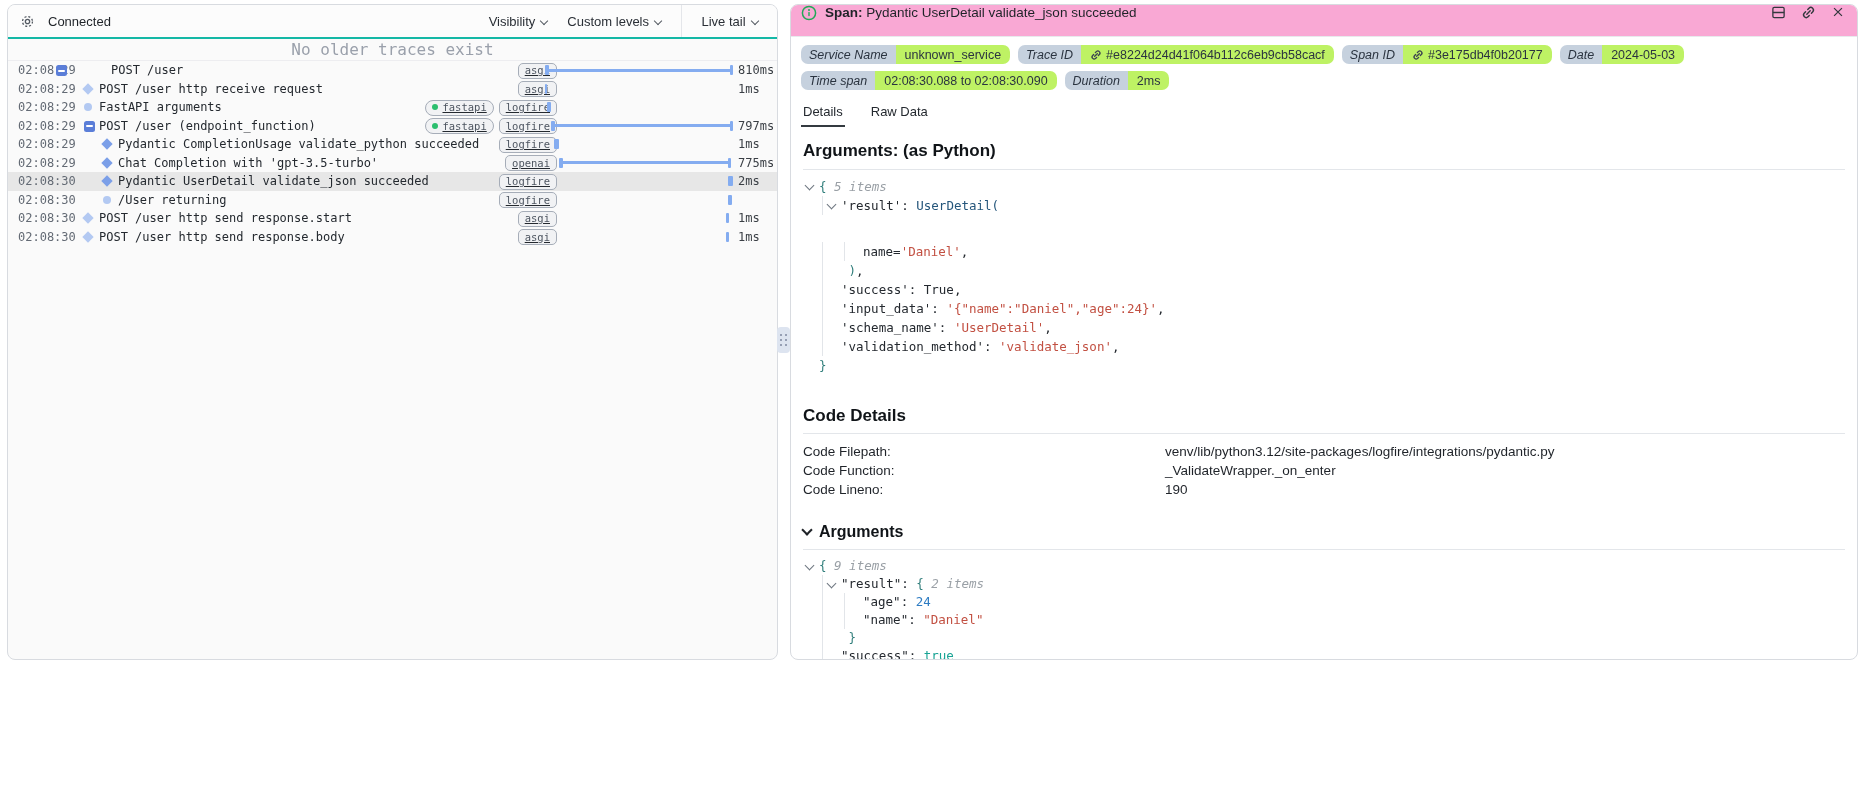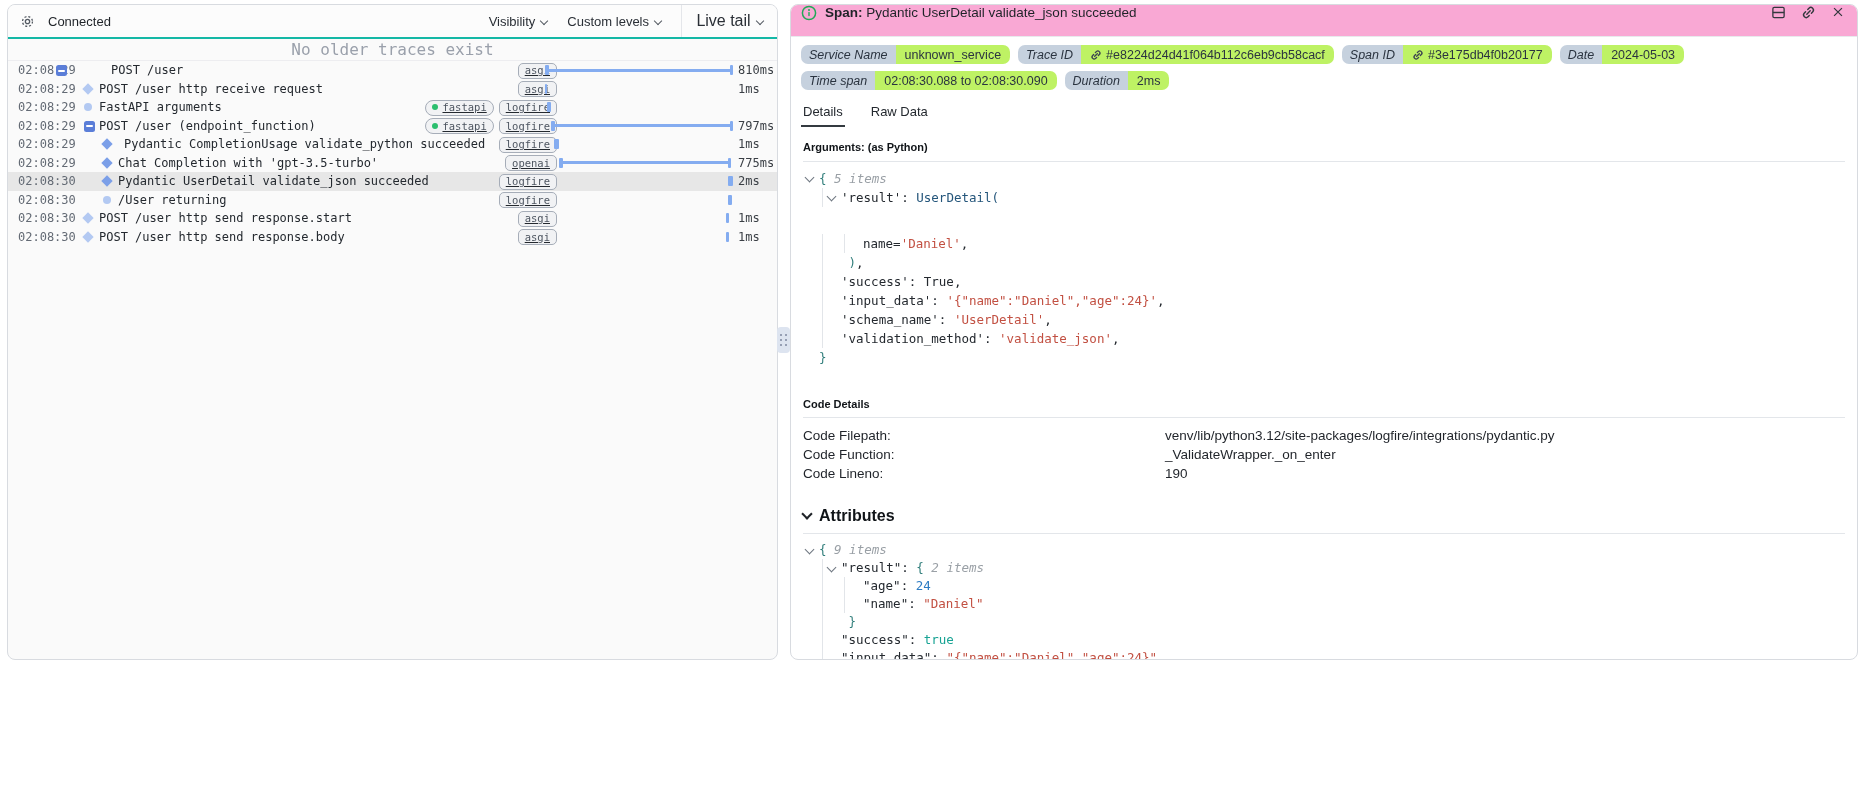--- a/index.html
+++ b/index.html
@@ -9,21 +9,21 @@
   #left-panel  { left:7px;  width:771px; }
   #right-panel { left:790px; width:1068px; background:#fff; }
 
   
   .lp-header { height:34px; background:#fcfcfc; border-bottom:2px solid #14b8a6; display:flex; align-items:center; }
   .lp-header .status { font-size:13px; color:#1f2328; margin-left:13px; }
   .gear { margin-left:12px; display:flex; }
   .lp-spacer { flex:1; }
   .dd { font-size:13px; color:#2a2f36; margin-right:20px; cursor:pointer; white-space:nowrap; }
   .chev { display:inline-block; width:6px; height:6px; border-right:1.4px solid #555b63; border-bottom:1.4px solid #555b63; transform:rotate(45deg); margin-left:6px; vertical-align:2px; }
-  .live-tail { border-left:1px solid #e4e6ea; height:100%; width:96px; display:flex; align-items:center; justify-content:center; font-size:16px; color:#2a2f36; cursor:pointer; }
+  .live-tail { border-left:1px solid #e4e6ea; height:100%; width:96px; display:flex; align-items:center; justify-content:center; font-size:13px; color:#2a2f36; cursor:pointer; }
 
   .empty-notice { height:22px; display:flex; align-items:center; justify-content:center; font-family:"DejaVu Sans Mono", monospace; font-size:16px; color:#9aa0ab; border-bottom:1px solid #ededf0; }
 
   .trace-row { position:relative; height:18.5px; font-family:"DejaVu Sans Mono", monospace; font-size:12px; color:#24292f; cursor:pointer; }
   .trace-row.selected { background:#e7e7e7; }
   .t-time { position:absolute; left:10px; top:2px; color:#636a74; }
   .t-icon { position:absolute; top:5px; }
   .icon-toggle { width:11px; height:11px; background:#5b7ed8; border-radius:2.5px; top:4px; }
   .icon-toggle::after { content:""; position:absolute; left:2px; right:2px; top:4.5px; height:2px; background:#fff; border-radius:1px; }
   .icon-diamond { width:8px; height:8px; background:#7b9fe8; transform:rotate(45deg); }
@@ -55,21 +55,21 @@
   .meta-badges { padding:8px 10px 4px; display:flex; flex-wrap:wrap; gap:7px 8px; }
   .meta-badge { display:inline-flex; font-size:12.5px; border-radius:7px; overflow:hidden; white-space:nowrap; }
   .meta-badge .lbl { background:#c6d1de; color:#2b3440; font-style:italic; padding:2.5px 8px; }
   .meta-badge .val { background:#bef264; color:#2b3440; padding:2.5px 9px; display:flex; align-items:center; gap:4px; }
 
   .tabs { display:flex; padding:6px 10px 0; gap:24px; }
   .tab { font-size:13px; color:#24292f; padding:4px 2px 6px; cursor:pointer; }
   .tab.active { border-bottom:2px solid #343a40; }
 
   .rp-content { padding:0 12px; }
-  h2.sect { font-size:11px; font-weight:700; color:#101418; margin-top:16px; }
+  h2.sect { font-size:17px; font-weight:700; color:#101418; margin-top:16px; }
   .hairline { border-bottom:1px solid #e3e6ea; }
   #arguments-heading { margin-top:14px; margin-bottom:8px; }
   .code-block { font-family:"DejaVu Sans Mono", monospace; font-size:12.5px; padding:7px 0 9px 2px; position:relative; }
   #arguments-code { border-top:1px solid #e3e6ea; }
   .code-line { position:relative; line-height:19px; white-space:pre; }
   .code-line .guide { position:absolute; top:0; bottom:0; width:1px; background:#e2e5e9; }
   .code-line .caret { position:absolute; width:7px; height:7px; border-right:1.4px solid #6e7680; border-bottom:1.4px solid #6e7680; transform:rotate(45deg); top:4.5px; cursor:pointer; }
   .tk-key,.tk-plain{color:#24292f} .tk-str{color:#c25042} .tk-num{color:#2e7cc3}
   .tk-class{color:#25567b} .tk-bool{color:#18a394} .tk-punct{color:#2f7d7a}
   .tk-meta{color:#9aa0a6; font-style:italic}
@@ -176,21 +176,21 @@
             <i class="line"></i>
             <i class="cap" style="left: 0px;"></i>
             <i class="cap" style="right: 0px;"></i>
           </span>
         </span>
         <span class="t-duration">797ms</span>
       </div>
       <div class="trace-row">
         <span class="t-time">02:08:29</span>
         <span class="t-icon icon-diamond" style="left: 95px;"></span>
-        <span class="t-label" style="left: 116px;">Pydantic CompletionUsage validate_python succeeded</span>
+        <span class="t-label" style="left: 110px;">Pydantic CompletionUsage validate_python succeeded</span>
         <span class="t-badges">
           <span class="scope-badge">
             <span>logfire</span>
           </span>
         </span>
         <span class="t-timeline">
           <span class="bar-tick" style="left: 9px; width: 5px;"></span>
         </span>
         <span class="t-duration">1ms</span>
       </div>
@@ -394,21 +394,21 @@
           <span class="v">_ValidateWrapper._on_enter</span>
         </div>
         <div class="kv-row">
           <span class="k">Code Lineno:</span>
           <span class="v">190</span>
         </div>
       </div>
 
     <h2 class="sect hairline" id="attributes-heading">
       <i class="chev-big"></i>
-      <span>Attributes</span>
+      <span>Arguments</span>
     </h2>
     <div class="code-block" id="attributes-code">
         <div class="code-line" style="padding-left: 14px;"><i class="caret" style="left: 1px;"></i><span class="tk-punct">{</span><span class="tk-meta"> 9 items</span></div>
         <div class="code-line" style="padding-left: 36px;"><i class="guide" style="left: 17px;"></i><i class="caret" style="left: 23px;"></i><span class="tk-key">"result"</span><span class="tk-plain">: </span><span class="tk-punct">{</span><span class="tk-meta"> 2 items</span></div>
         <div class="code-line" style="padding-left: 58px;"><i class="guide" style="left: 17px;"></i><i class="guide" style="left: 39px;"></i><span class="tk-key">"age"</span><span class="tk-plain">: </span><span class="tk-num">24</span></div>
         <div class="code-line" style="padding-left: 58px;"><i class="guide" style="left: 17px;"></i><i class="guide" style="left: 39px;"></i><span class="tk-key">"name"</span><span class="tk-plain">: </span><span class="tk-str">"Daniel"</span></div>
         <div class="code-line" style="padding-left: 36px;"><i class="guide" style="left: 17px;"></i><span class="tk-plain"> </span><span class="tk-punct">}</span></div>
         <div class="code-line" style="padding-left: 36px;"><i class="guide" style="left: 17px;"></i><span class="tk-key">"success"</span><span class="tk-plain">: </span><span class="tk-bool">true</span></div>
         <div class="code-line" style="padding-left: 36px;"><i class="guide" style="left: 17px;"></i><span class="tk-key">"input_data"</span><span class="tk-plain">: </span><span class="tk-str">"{"name":"Daniel","age":24}"</span></div>
       </div>

